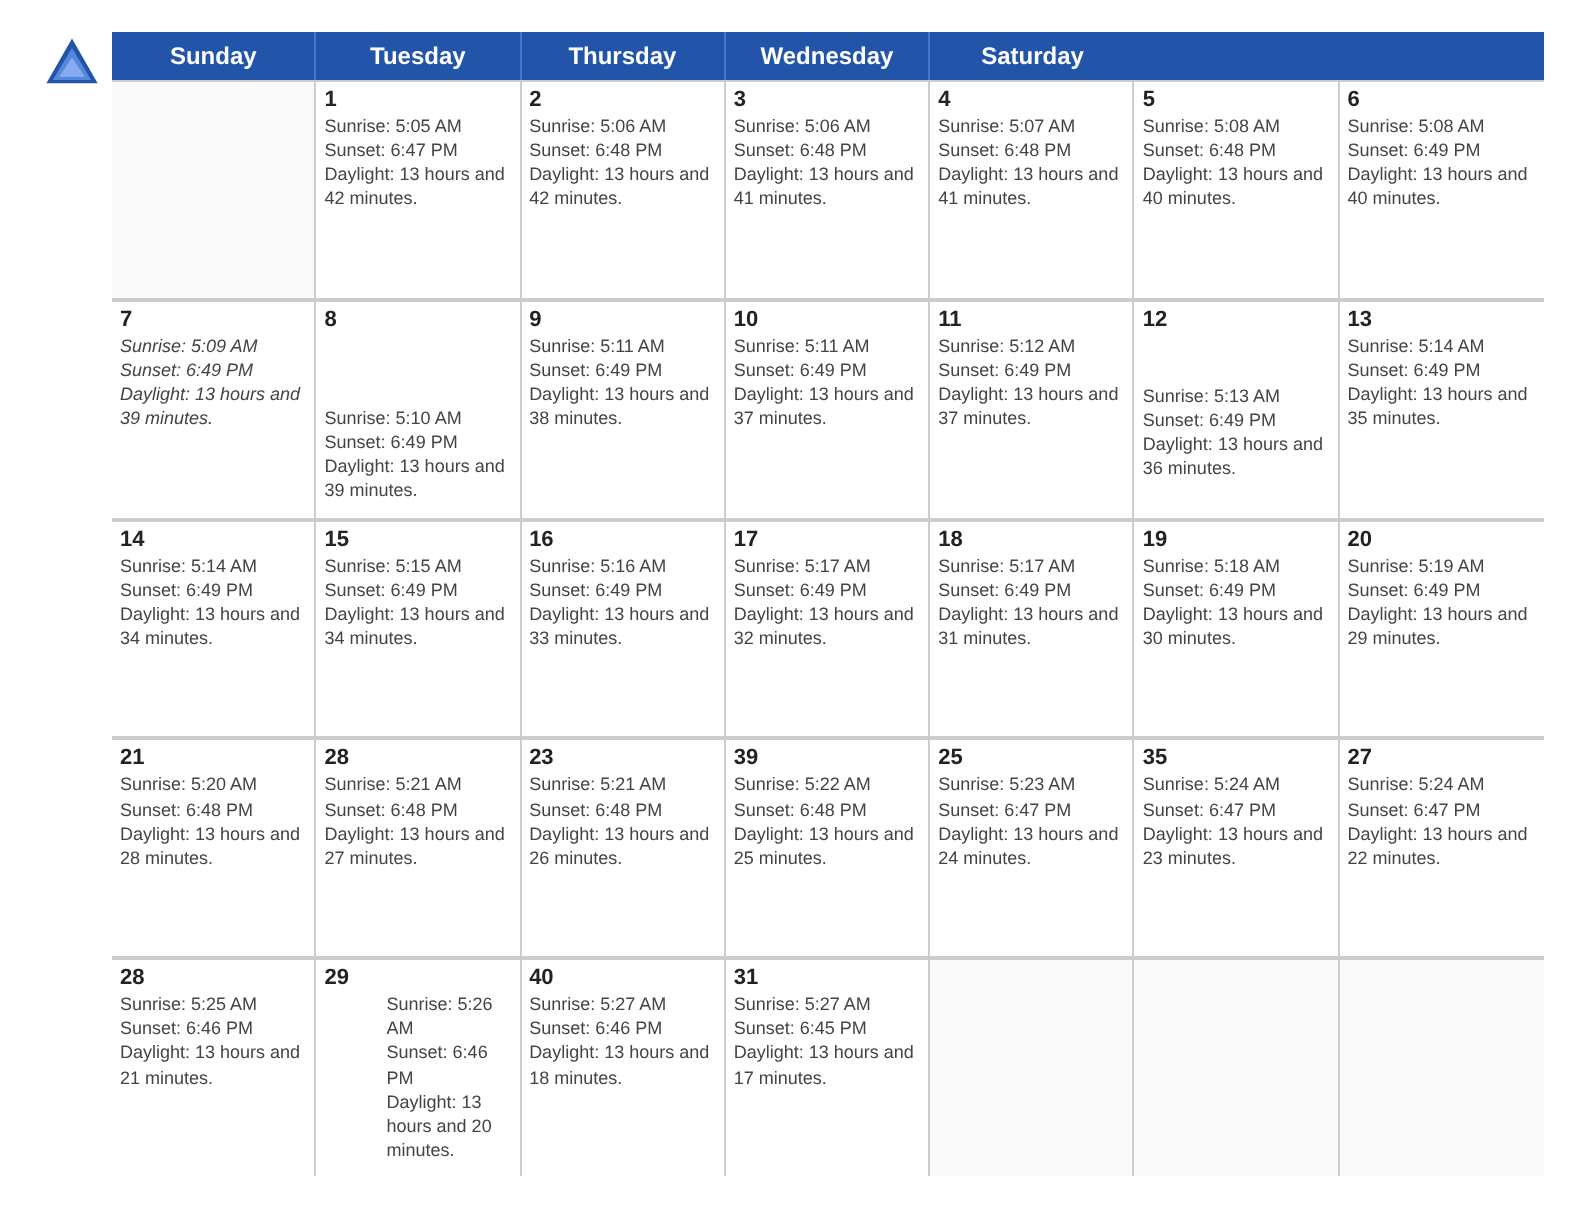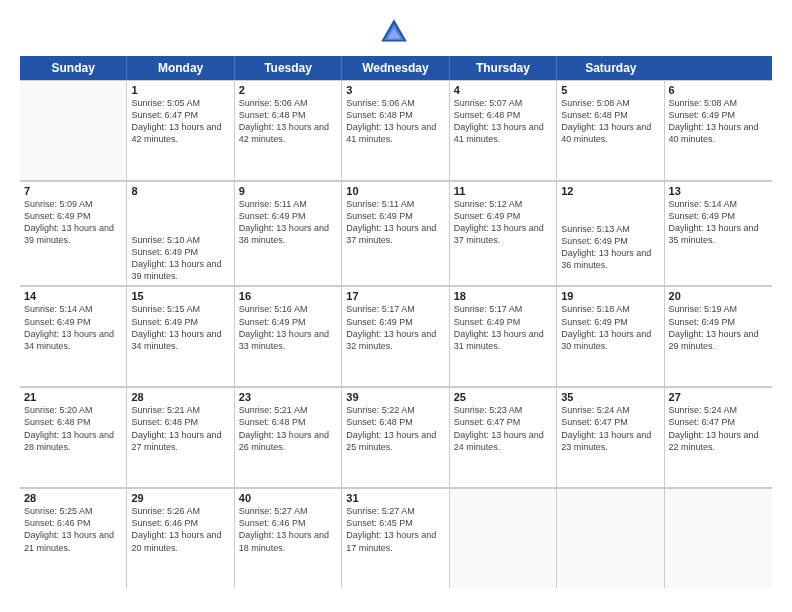--- a/index.html
+++ b/index.html
@@ -8,22 +8,21 @@
       background: #fff;
       width: 792px;
       height: 612px;
       overflow: hidden;
     }
     .page {
       width: 792px;
       height: 612px;
       padding: 16px 20px 24px 20px;
       display: flex;
-      flex-direction: column;
-      align-items: center;
+      flex-direction: row;
     }
     .header {
       display: flex;
       justify-content: space-between;
       align-items: flex-start;
       margin-bottom: 8px;
     }
     .logo {
       display: flex;
       align-items: center;
@@ -132,24 +131,23 @@
     </div>
     <div class="title-block">
       <div class="month-title"></div>
       <div class="subtitle"></div>
     </div>
   </div>
 
   <div class="calendar">
     <div class="cal-header-row" id="cal-header">
         <div class="cal-header-cell">Sunday</div>
-        <div class="cal-header-cell">Monday</div>
         <div class="cal-header-cell">Tuesday</div>
+        <div class="cal-header-cell">Thursday</div>
         <div class="cal-header-cell">Wednesday</div>
-        <div class="cal-header-cell">Thursday</div>
         <div class="cal-header-cell">Saturday</div>
       </div>
     <div class="cal-body" id="cal-body">
         <div class="cal-row">
           <div class="cal-cell empty"></div>
           <div class="cal-cell">
             <div class="day-number">1</div>
             <div class="day-info" style="white-space: pre-line;">Sunrise: 5:05 AM
 Sunset: 6:47 PM
 Daylight: 13 hours and 42 minutes.</div>
@@ -181,21 +179,21 @@
           <div class="cal-cell">
             <div class="day-number">6</div>
             <div class="day-info" style="white-space: pre-line;">Sunrise: 5:08 AM
 Sunset: 6:49 PM
 Daylight: 13 hours and 40 minutes.</div>
           </div>
         </div>
         <div class="cal-row">
           <div class="cal-cell">
             <div class="day-number">7</div>
-            <div class="day-info" style="white-space: pre-line;">Sunrise: 5:09 AM
+            <div class="day-info" style="white-space: pre-line; font-style: italic;">Sunrise: 5:09 AM
 Sunset: 6:49 PM
 Daylight: 13 hours and 39 minutes.</div>
           </div>
           <div class="cal-cell">
             <div class="day-number">8</div>
             <div class="day-info" style="white-space: pre-line; margin-top: 37px;">Sunrise: 5:10 AM
 Sunset: 6:49 PM
 Daylight: 13 hours and 39 minutes.</div>
           </div>
           <div class="cal-cell">
@@ -319,21 +317,21 @@
         </div>
         <div class="cal-row">
           <div class="cal-cell">
             <div class="day-number">28</div>
             <div class="day-info" style="white-space: pre-line;">Sunrise: 5:25 AM
 Sunset: 6:46 PM
 Daylight: 13 hours and 21 minutes.</div>
           </div>
           <div class="cal-cell">
             <div class="day-number">29</div>
-            <div class="day-info" style="white-space: pre-line;">Sunrise: 5:26 AM
+            <div class="day-info" style="white-space: pre-line; margin-left: 31px;">Sunrise: 5:26 AM
 Sunset: 6:46 PM
 Daylight: 13 hours and 20 minutes.</div>
           </div>
           <div class="cal-cell">
             <div class="day-number">40</div>
             <div class="day-info" style="white-space: pre-line;">Sunrise: 5:27 AM
 Sunset: 6:46 PM
 Daylight: 13 hours and 18 minutes.</div>
           </div>
           <div class="cal-cell">

